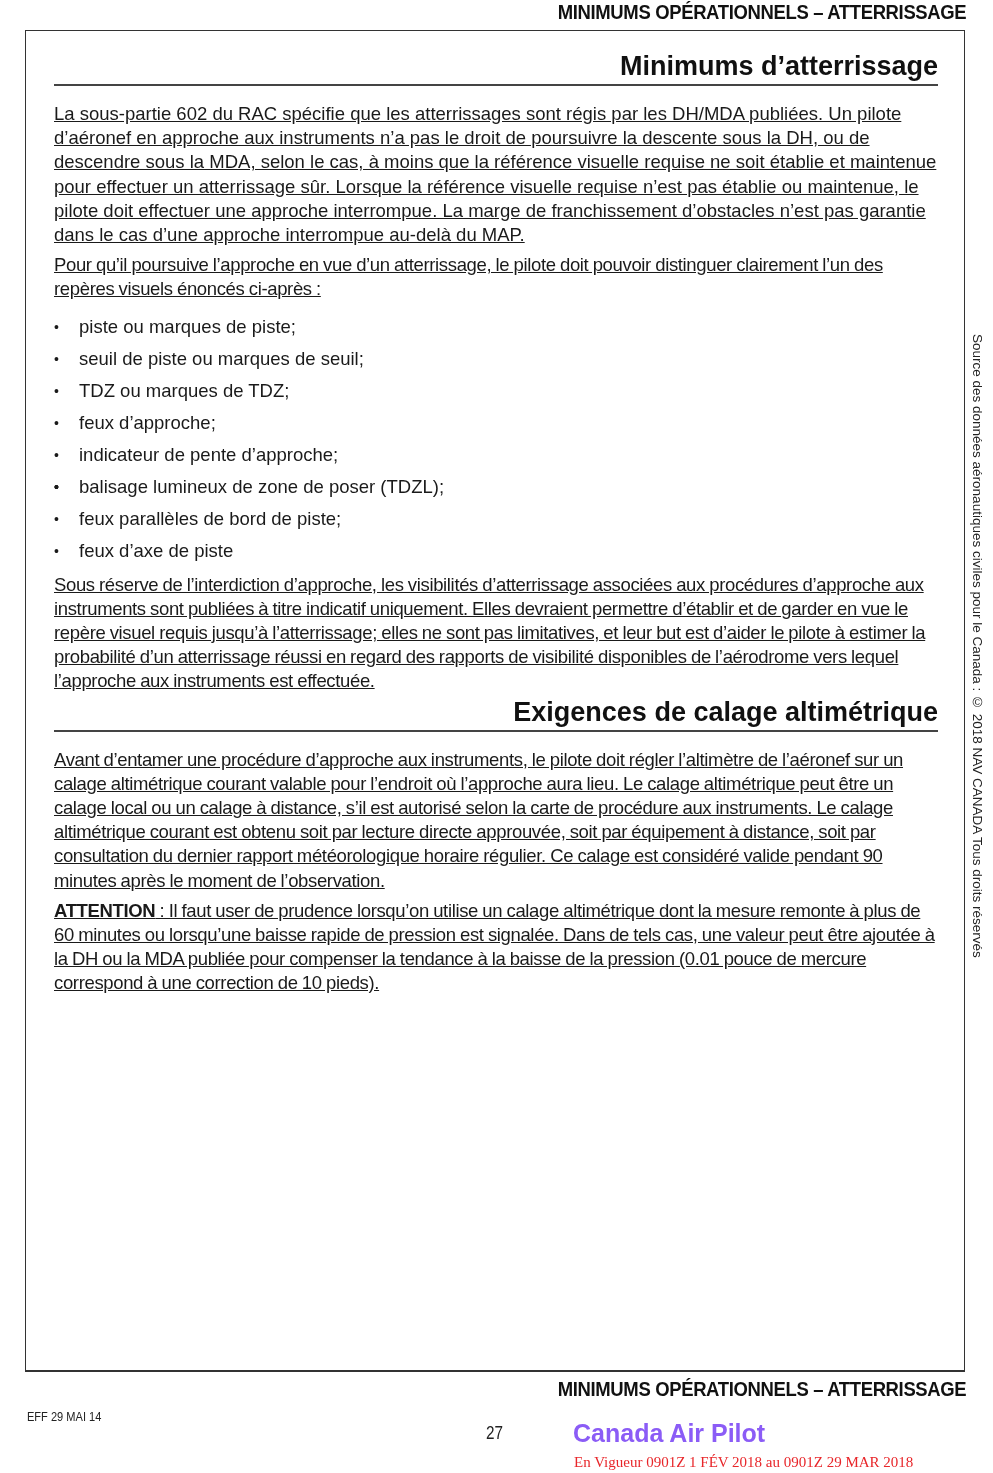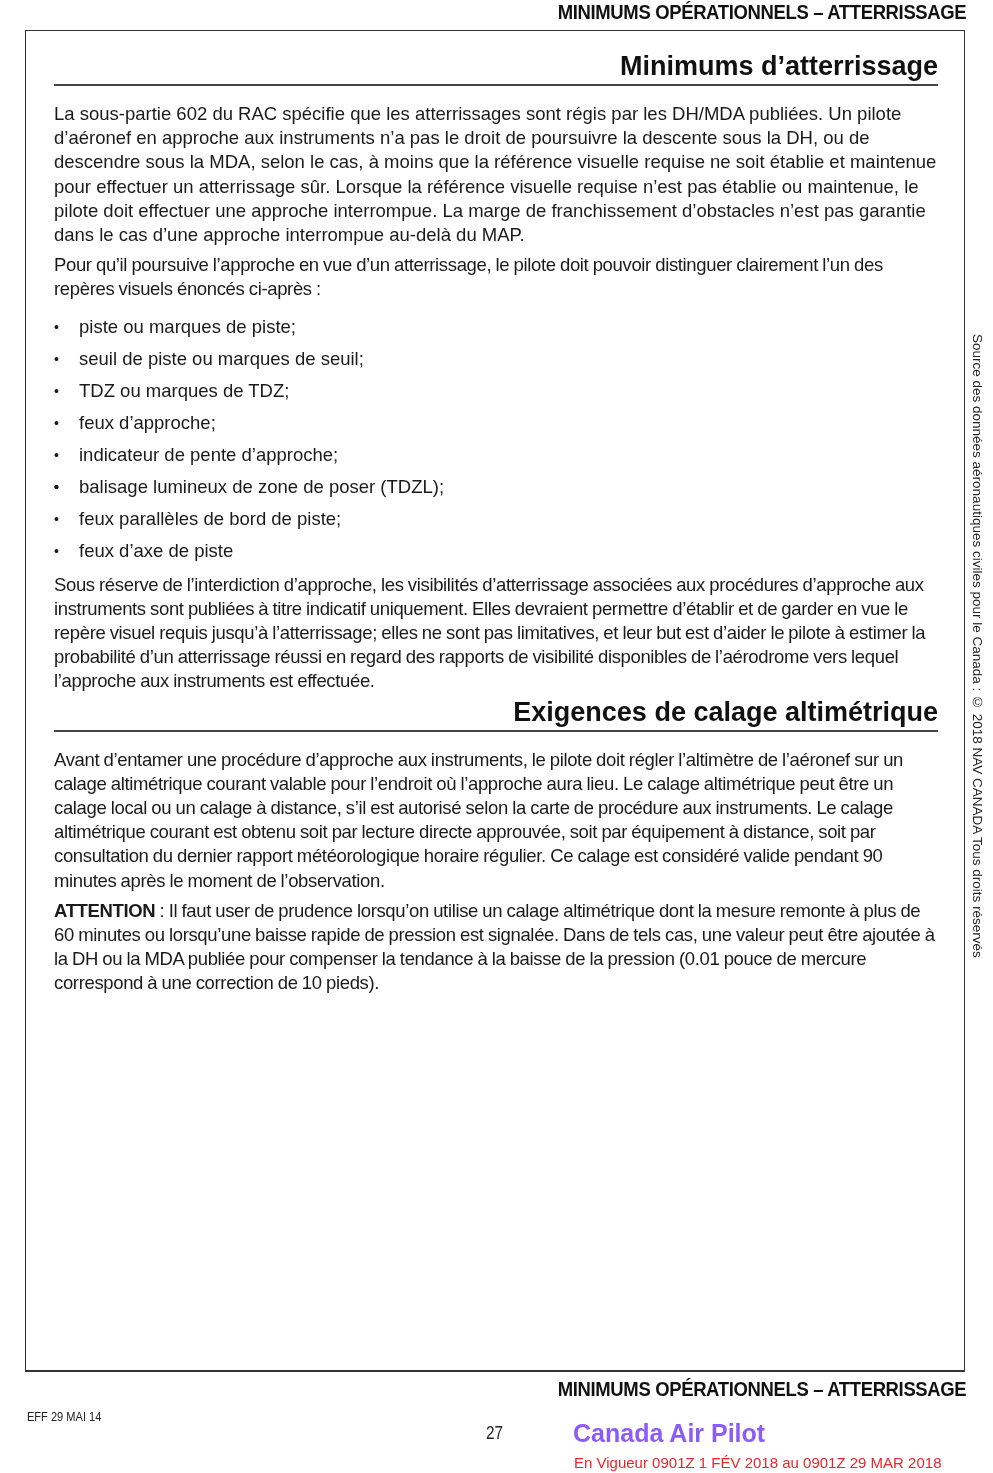--- a/index.html
+++ b/index.html
@@ -20,21 +20,21 @@
       border: 1.5px solid #333; border-bottom-width: 2px; box-sizing: border-box;
     }
     .content {
       position: absolute; left: 54px; top: 48px; width: 884px;
     }
     h2 {
       margin: 0; font-size: 27px; font-weight: bold; color: #111;
       border-bottom: 2px solid #444; line-height: 36px; text-align: right;
     }
     p {
-      margin: 0; font-size: 18.5px; line-height: 24.2px; color: #1a1a1a;
+      margin: 0; font-size: 18.5px; line-height: 24.2px; color: #1a1a1a; text-decoration: underline;
     }
     .cond { letter-spacing: -0.35px; word-spacing: -0.5px; }
     .p-first { margin-top: 16px; }
     .p-gap { margin-top: 6px; }
     ul.visual-list {
       list-style: none; margin: 9px 0 0 0; padding: 0;
     }
     ul.visual-list li {
       font-size: 18.5px; line-height: 32px; position: relative; padding-left: 25px;
     }
@@ -63,21 +63,21 @@
       position: absolute; left: 486px; top: 1423px;
       font-size: 18px; color: #222;
       transform: scaleX(0.85); transform-origin: left top;
     }
     .brand {
       position: absolute; left: 573px; top: 1419px;
       font-size: 25px; font-weight: bold; color: #8b5cf6;
     }
     .validity {
       position: absolute; left: 574px; top: 1454px;
-      font-size: 15px; color: #e8262a; white-space: nowrap;
+      font-size: 15px; color: #e8262a; white-space: nowrap; font-family: Liberation Serif, serif;
     }
   </style>
 </head>
 <body>
 
 <div class="running-head">MINIMUMS OPÉRATIONNELS – ATTERRISSAGE</div>
 
 <div class="frame"></div>
 
 <div class="content">

